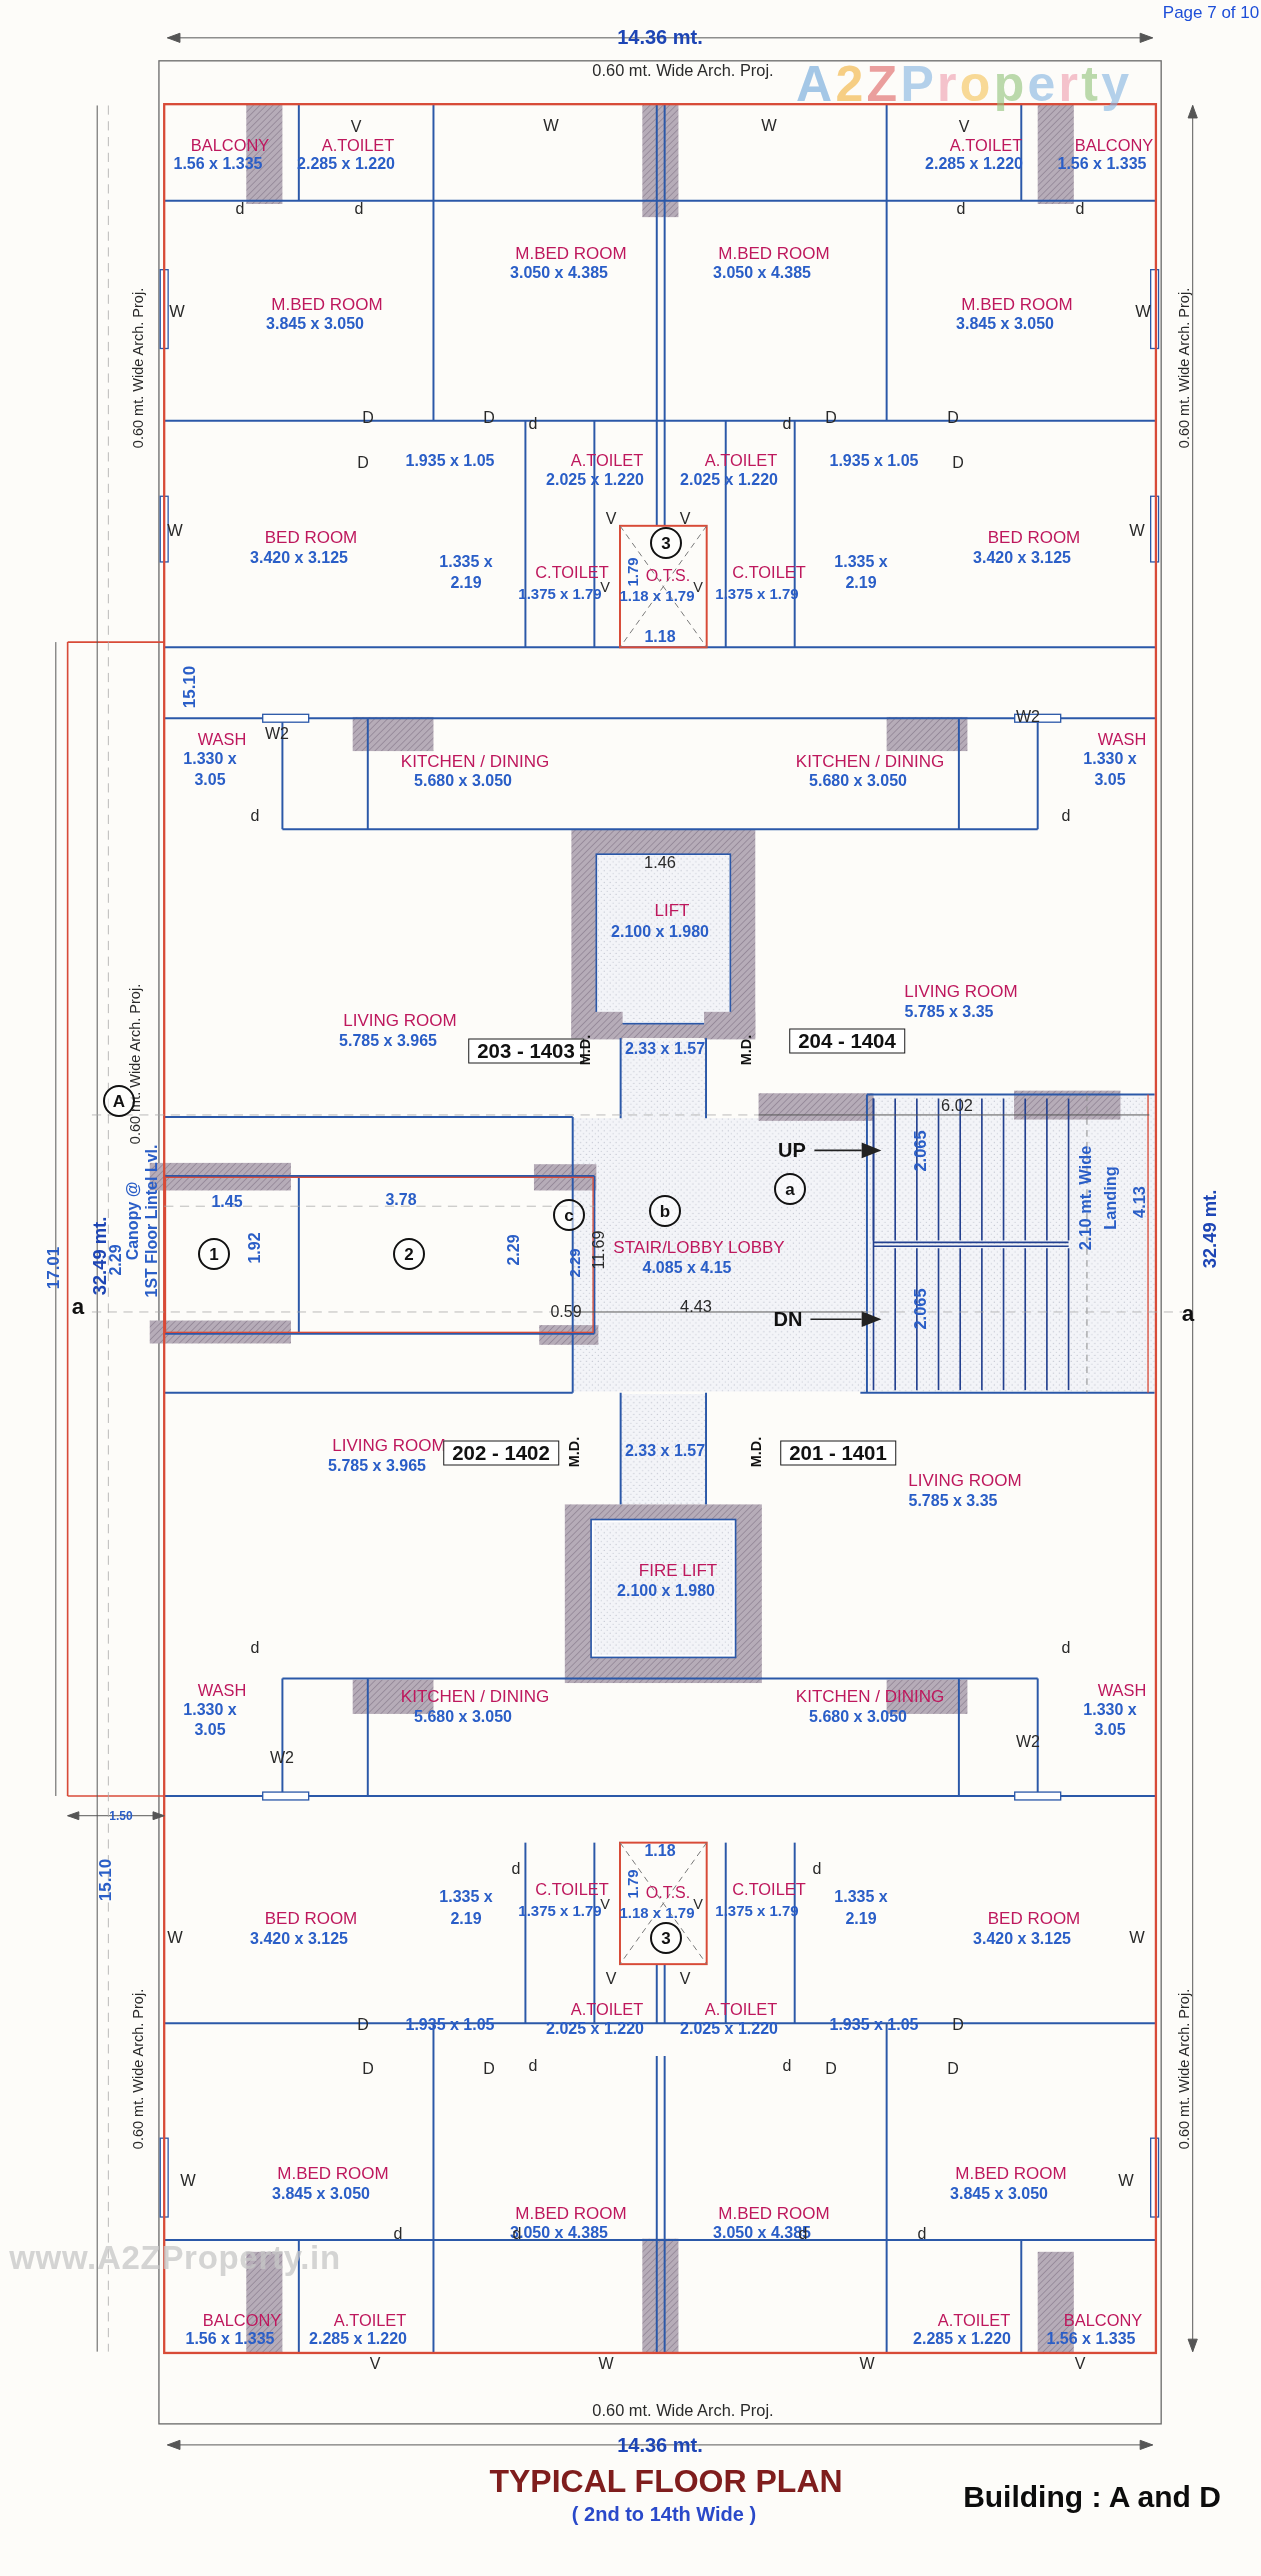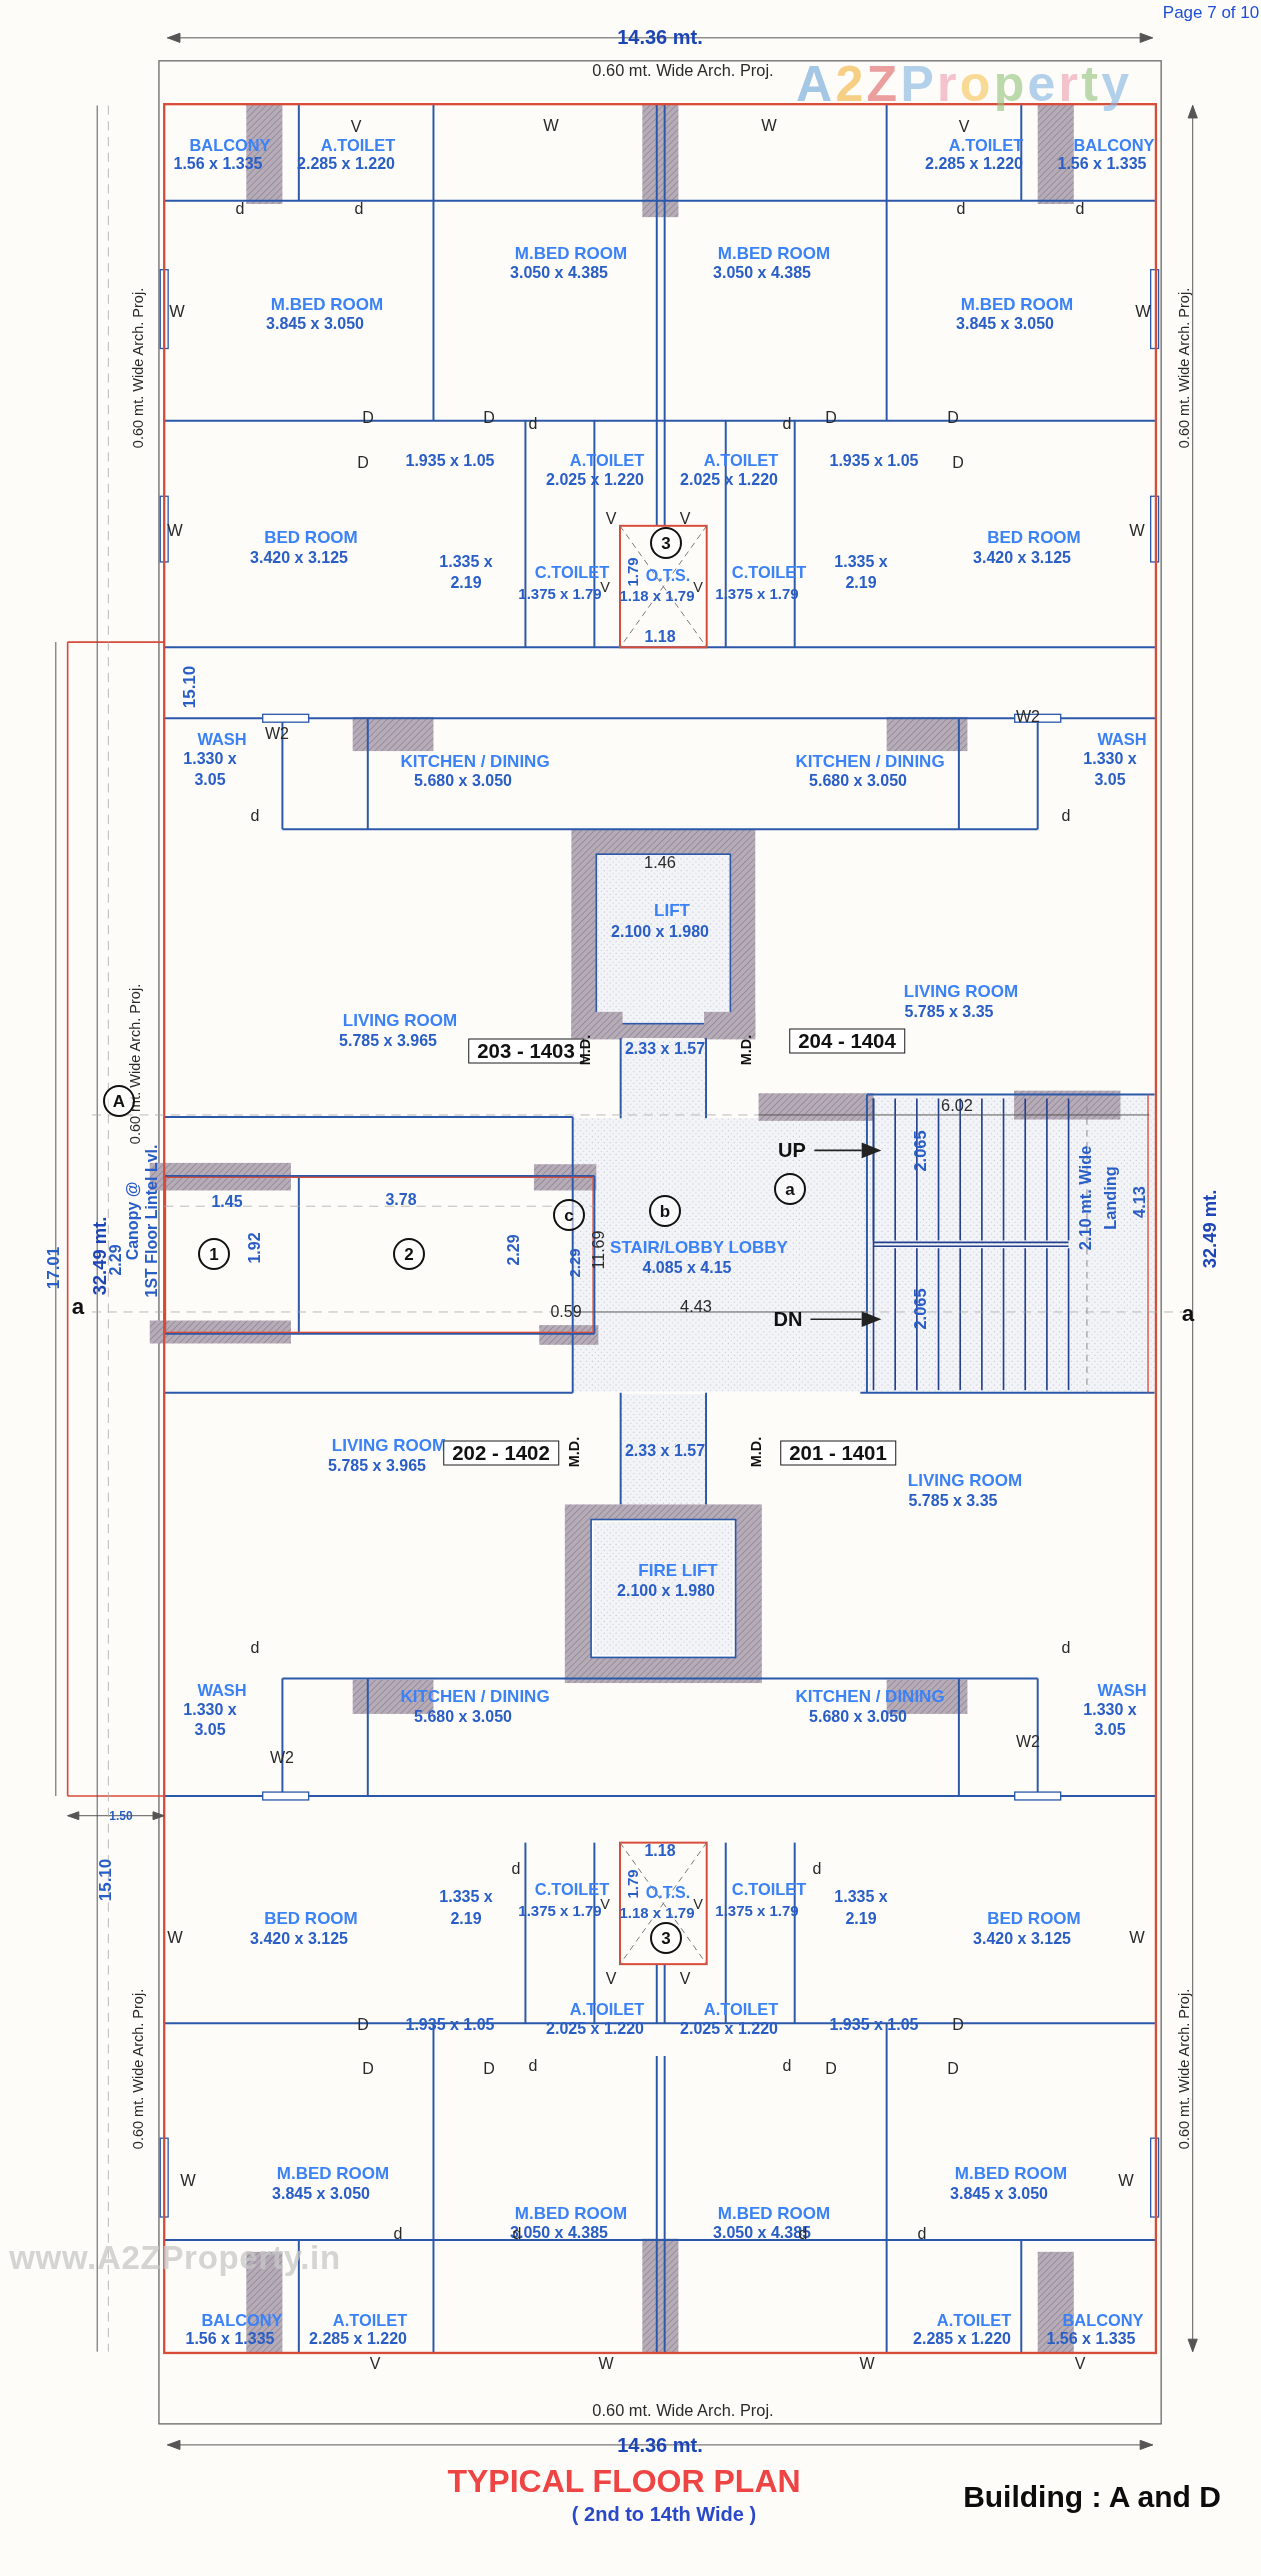--- a/index.html
+++ b/index.html
@@ -3,28 +3,28 @@
 <meta charset="utf-8">
 <style>
   html,body{margin:0;padding:0;}
   body{width:1261px;height:2576px;background:#fdfcf9;font-family:"Liberation Sans",sans-serif;}
   #page{position:relative;width:1261px;height:2576px;overflow:hidden;background:#fdfcf9;}
   #plan-svg{position:absolute;left:0;top:0;z-index:1;}
   .lbl{position:absolute;white-space:nowrap;z-index:5;line-height:1;}
   .ctr{transform:translate(-50%,-50%);}
   .bk{color:#2a2a2a;}
   .bkb{color:#111;font-weight:700;}
-  .nm{color:#3b82f6;font-weight:700;padding-left:24px;}
+  .nm{color:#be185d;font-weight:400;padding-left:24px;}
   .dm{color:#2a5ec7;font-weight:700;}
   .db{color:#1d45b5;font-weight:700;}
   .circ{border:2px solid #111;border-radius:50%;width:28px;height:28px;display:flex;align-items:center;justify-content:center;color:#111;font-weight:700;background:rgba(255,255,255,.55);}
   .boxed{border:1.6px solid #1a1a1a;background:rgba(255,255,255,.95);padding:1.3px 8px;color:#111;font-weight:700;}
   #wm-top{position:absolute;left:796px;top:55px;z-index:4;display:flex;opacity:.62;font-weight:700;font-size:50px;letter-spacing:3.3px;}
   #wm-bottom{position:absolute;left:9.2px;top:2239px;z-index:4;color:#c7c7c7;opacity:.75;font-size:33px;font-weight:700;letter-spacing:0.7px;}
-  #plan-title{position:absolute;left:624px;top:2481px;font-size:32px;font-weight:700;color:#ef4444;z-index:6;}
+  #plan-title{position:absolute;left:666px;top:2481px;font-size:32px;font-weight:700;color:#7f1d1d;z-index:6;}
   #plan-subtitle{position:absolute;left:664px;top:2514px;font-size:20px;font-weight:700;color:#2a49c9;z-index:6;}
   #building-label{position:absolute;left:1092px;top:2497px;font-size:30px;font-weight:700;color:#0c0c0c;z-index:6;}
   #page-indicator{position:absolute;left:1211px;top:12px;font-size:17px;color:#1d4ed8;z-index:6;}
 </style>
 </head>
 <body>
 
 <div id="page">
 
   <svg id="plan-svg" width="1261" height="2576" viewBox="0 0 1920 3921">

